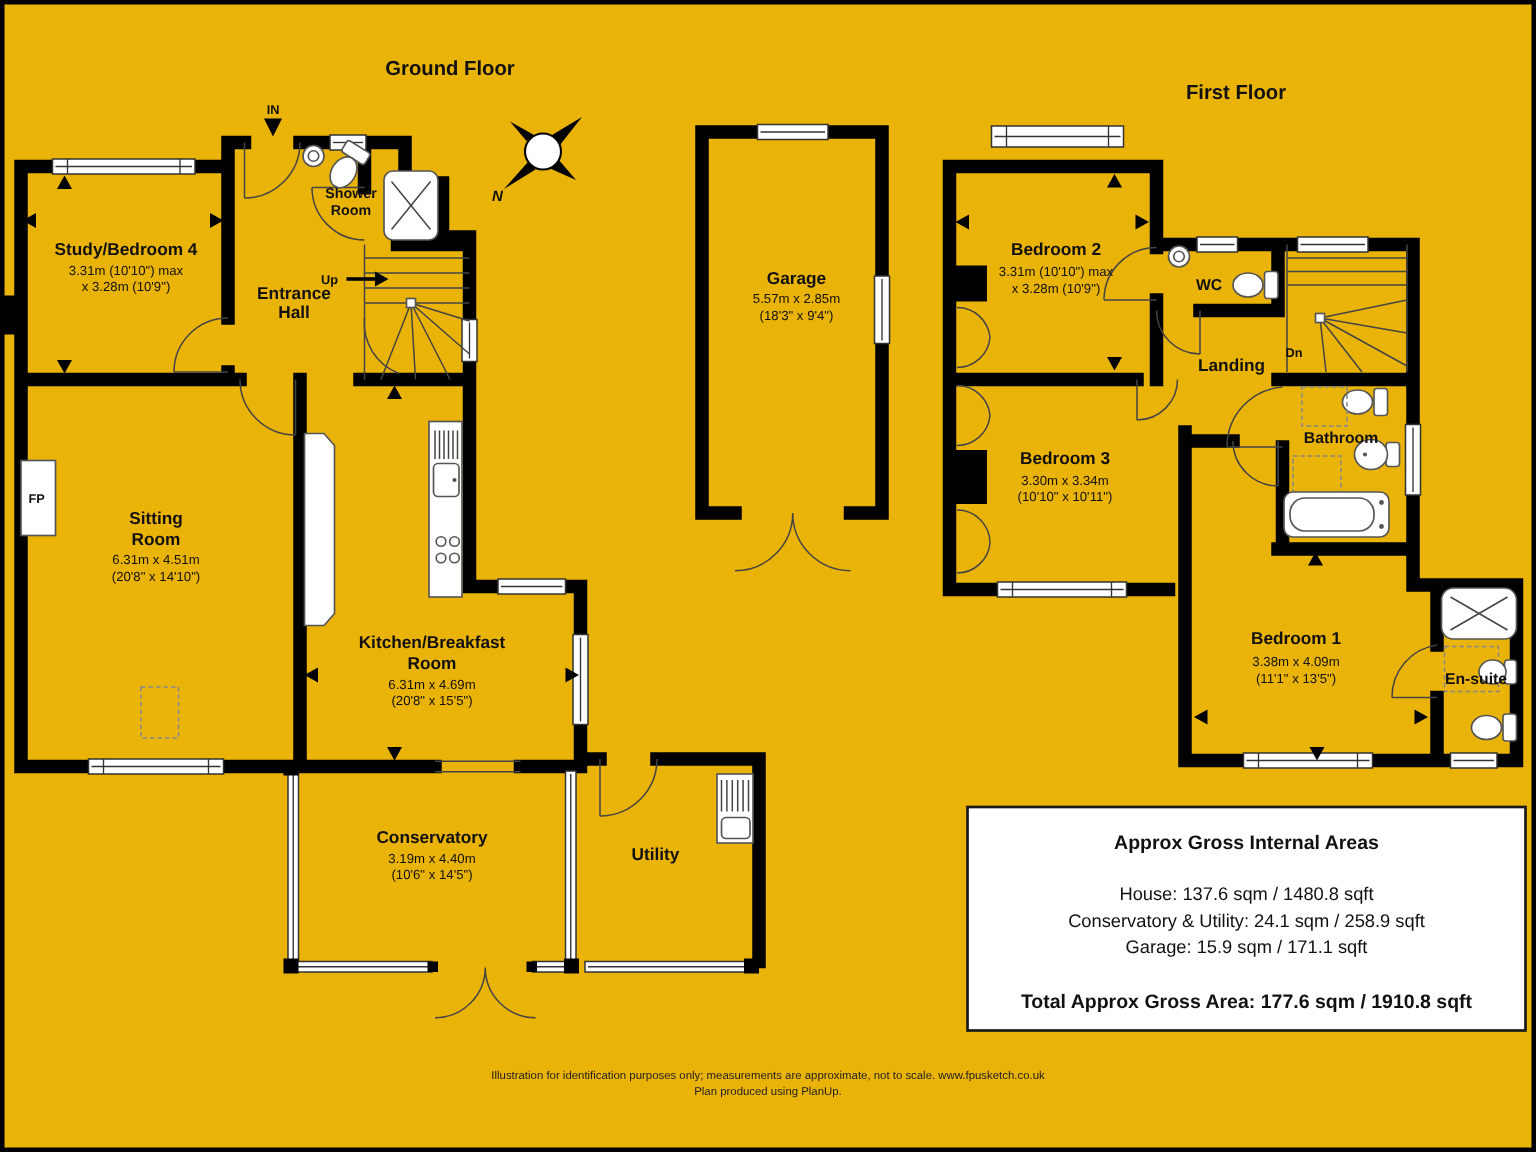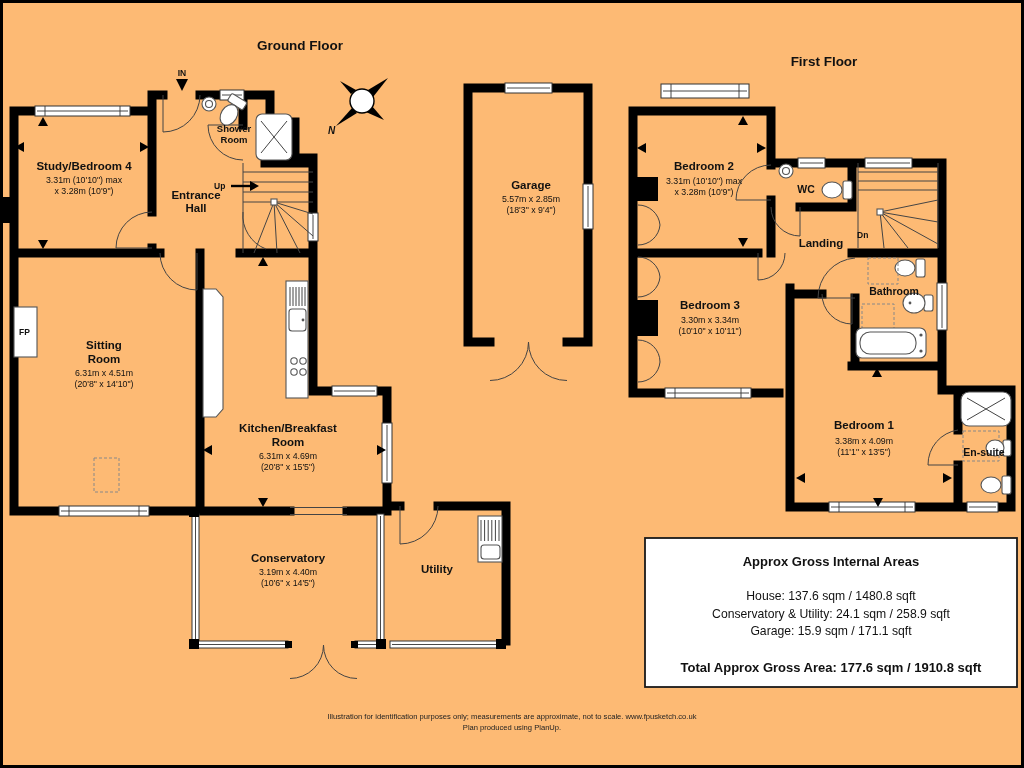--- a/index.html
+++ b/index.html
@@ -1,16 +1,16 @@
 <!DOCTYPE html>
 <html><head>
 <meta charset="utf-8">
 <style>
   html,body{margin:0;padding:0;background:#fff;}
-  .page{width:1024px;height:768px;position:relative;background:#fdba74;}
+  .page{width:1024px;height:768px;position:relative;background:#eab308;}
   svg{display:block;}
   .wall{stroke:#000;stroke-width:9;fill:none;stroke-linecap:square;}
   .glwall{fill:#fff;stroke:#333;stroke-width:1;}
   .solid{fill:#000;stroke:none;}
   .thin{stroke:#444;stroke-width:1;fill:none;}
   .fix{stroke:#555;stroke-width:1.1;fill:#fff;}
   .dash{stroke:#888;stroke-width:1;fill:none;stroke-dasharray:3 2;}
   .arc{stroke:#444;stroke-width:1;fill:none;}
   .win{fill:#fff;stroke:#333;stroke-width:1;}
   .winl{stroke:#333;stroke-width:0.9;}

